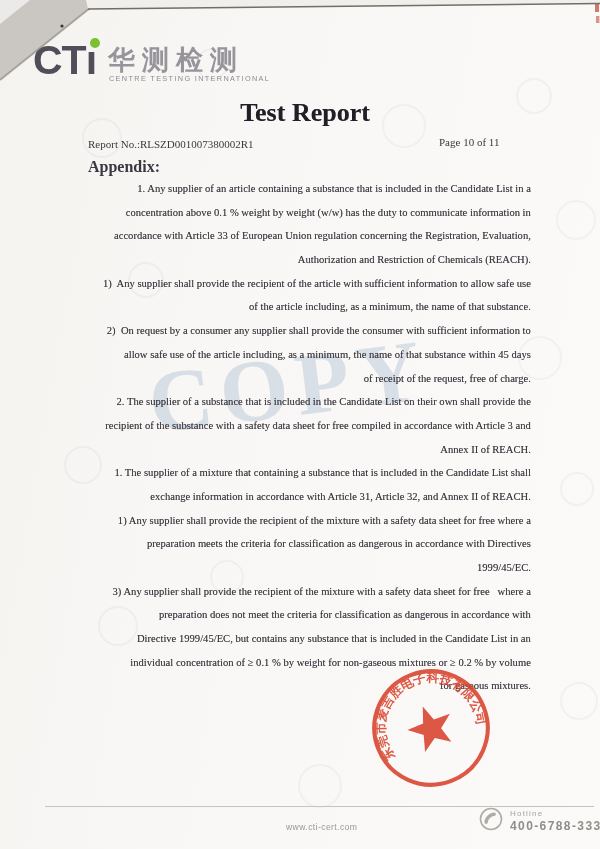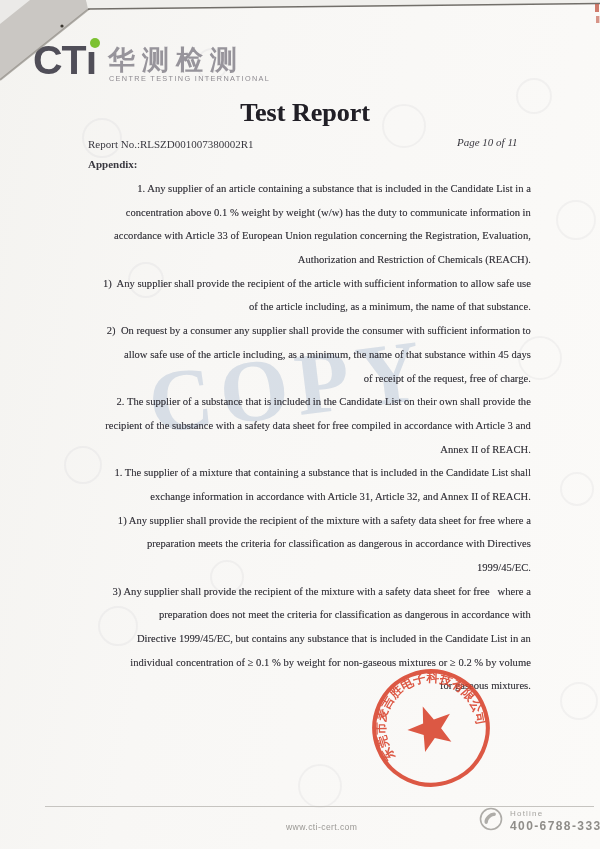--- a/index.html
+++ b/index.html
@@ -48,22 +48,22 @@
     position:absolute;left:76px;top:34px;
     font-family:"Liberation Sans","DejaVu Sans",sans-serif;
     font-size:7.3px;letter-spacing:1.35px;color:#8d8a90;white-space:pre;
   }
   .doc-title{
     position:absolute;left:0;top:98px;width:610px;z-index:10;
     text-align:center;font-weight:bold;font-size:26px;color:#211f26;
     text-shadow:0 0 .6px rgba(33,31,38,.5);
   }
   .report-no{position:absolute;left:88px;top:138px;font-size:11px;z-index:10;white-space:pre;}
-  .page-info{position:absolute;left:457px;top:136px;font-size:11px;z-index:10;white-space:pre;font-style:italic;}
-  .appendix-h{position:absolute;left:88px;top:158px;font-size:11px;font-weight:bold;z-index:10;white-space:pre;}
+  .page-info{position:absolute;left:439px;top:136px;font-size:11px;z-index:10;white-space:pre;}
+  .appendix-h{position:absolute;left:88px;top:158px;font-size:16px;font-weight:bold;z-index:10;white-space:pre;}
   
   .body-lines{position:absolute;left:88px;top:177px;z-index:10;}
   .bline{
     height:23.7px;line-height:23.7px;font-size:10.6px;white-space:pre;
     text-shadow:0 0 .5px rgba(56,55,61,.55);
     text-align:right;
   }
   .lv0{margin-left:0;}
   .lv1{margin-left:15px;}
   .lv2{margin-left:30px;}

